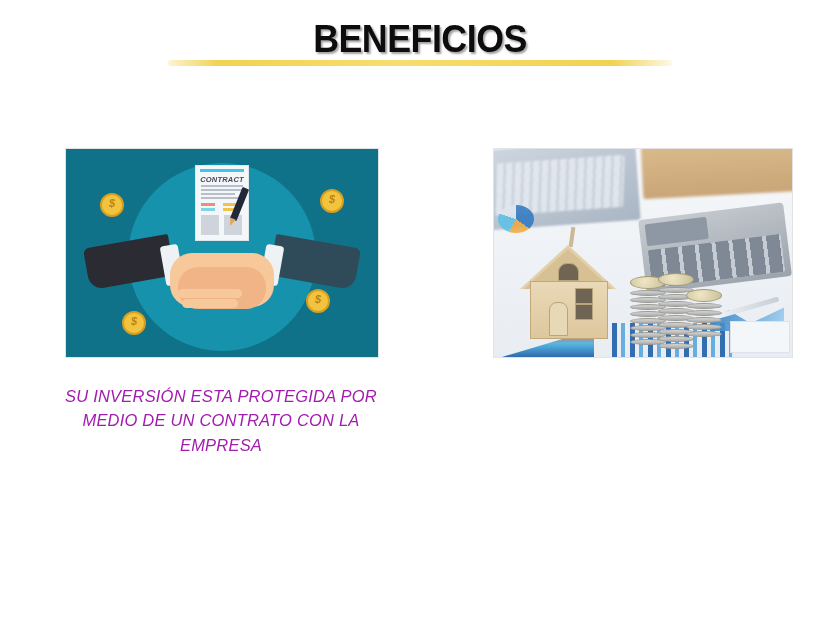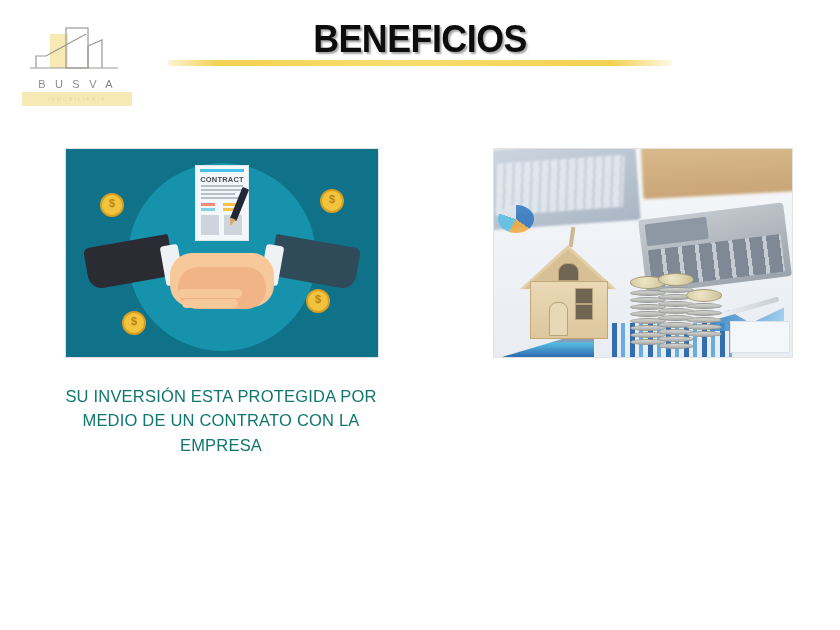--- a/index.html
+++ b/index.html
@@ -46,38 +46,38 @@
        rgba(242,210,81,0.25) 0%,
        #f2d251 10%,
        #f7dd6e 45%,
        #f2d251 88%,
        rgba(242,210,81,0.15) 100%);
     border-radius:3px;
   }
 
   
   .col{position:absolute;top:148px;}
-  .col-left{left:65px;width:312px;}
+  .col-left{left:65px;width:312px;font-style:italic;}
   .col-right{left:493px;width:298px;}
 
   .media{
     width:100%;height:208px;
     border:1px solid #e3e3e3;
     overflow:hidden;position:relative;
     background:#0f7289;
   }
   .col-right .media{height:208px;background:#dfe4ea;}
 
   .caption{margin-top:26px;text-align:center;}
   .cap-head{
     font-size:17px;font-weight:bold;color:#111;
     letter-spacing:0.3px;margin-bottom:3px;
   }
   .cap-body{
-    font-size:16.5px;color:#0f766e;line-height:1.48;
+    font-size:16.5px;color:#a21caf;line-height:1.48;
     letter-spacing:0.2px;font-weight:400;
   }
 
   
   .ill1{position:absolute;inset:0;background:#0f7289;}
   .circle{
     position:absolute;left:50%;top:52%;transform:translate(-50%,-50%);
     width:188px;height:188px;border-radius:50%;
     background:#1792ad;
   }
@@ -260,35 +260,20 @@
     background:linear-gradient(110deg,#2b7ac0,#9fd0ef);
     clip-path:polygon(0 60%,25% 20%,55% 70%,100% 10%,100% 100%,0 100%);
     opacity:.9;
   }
 </style>
 </head>
 <body>
 
 <div class="slide">
 
-  <div class="logo">
-    <svg class="logo-mark" viewBox="0 0 110 56">
-      <rect x="28" y="8" width="18" height="34" fill="#f7e9b4"></rect>
-      <rect x="44" y="2" width="22" height="40" fill="none" stroke="#9a9a96" stroke-width="1.2"></rect>
-      <path d="M14 42 L14 30 L24 30" fill="none" stroke="#9a9a96" stroke-width="1.2"></path>
-      <path d="M24 30 L64 8" fill="none" stroke="#9a9a96" stroke-width="1.2"></path>
-      <path d="M66 20 L80 14 L80 42" fill="none" stroke="#9a9a96" stroke-width="1.2"></path>
-      <path d="M66 20 L66 42" fill="none" stroke="#9a9a96" stroke-width="1.2"></path>
-      <line x1="8" y1="42" x2="96" y2="42" stroke="#9a9a96" stroke-width="1.2"></line>
-    </svg>
-    <div class="logo-word">B U S V A</div>
-    <div class="logo-sub">
-      <span>INMOBILIARIA</span>
-    </div>
-  </div>
 
   <div class="title">BENEFICIOS</div>
   <div class="title-rule"></div>
 
   <div class="col col-left">
     <div class="media">
       <div class="ill1">
         <div class="circle"></div>
 
         <div class="doc">

